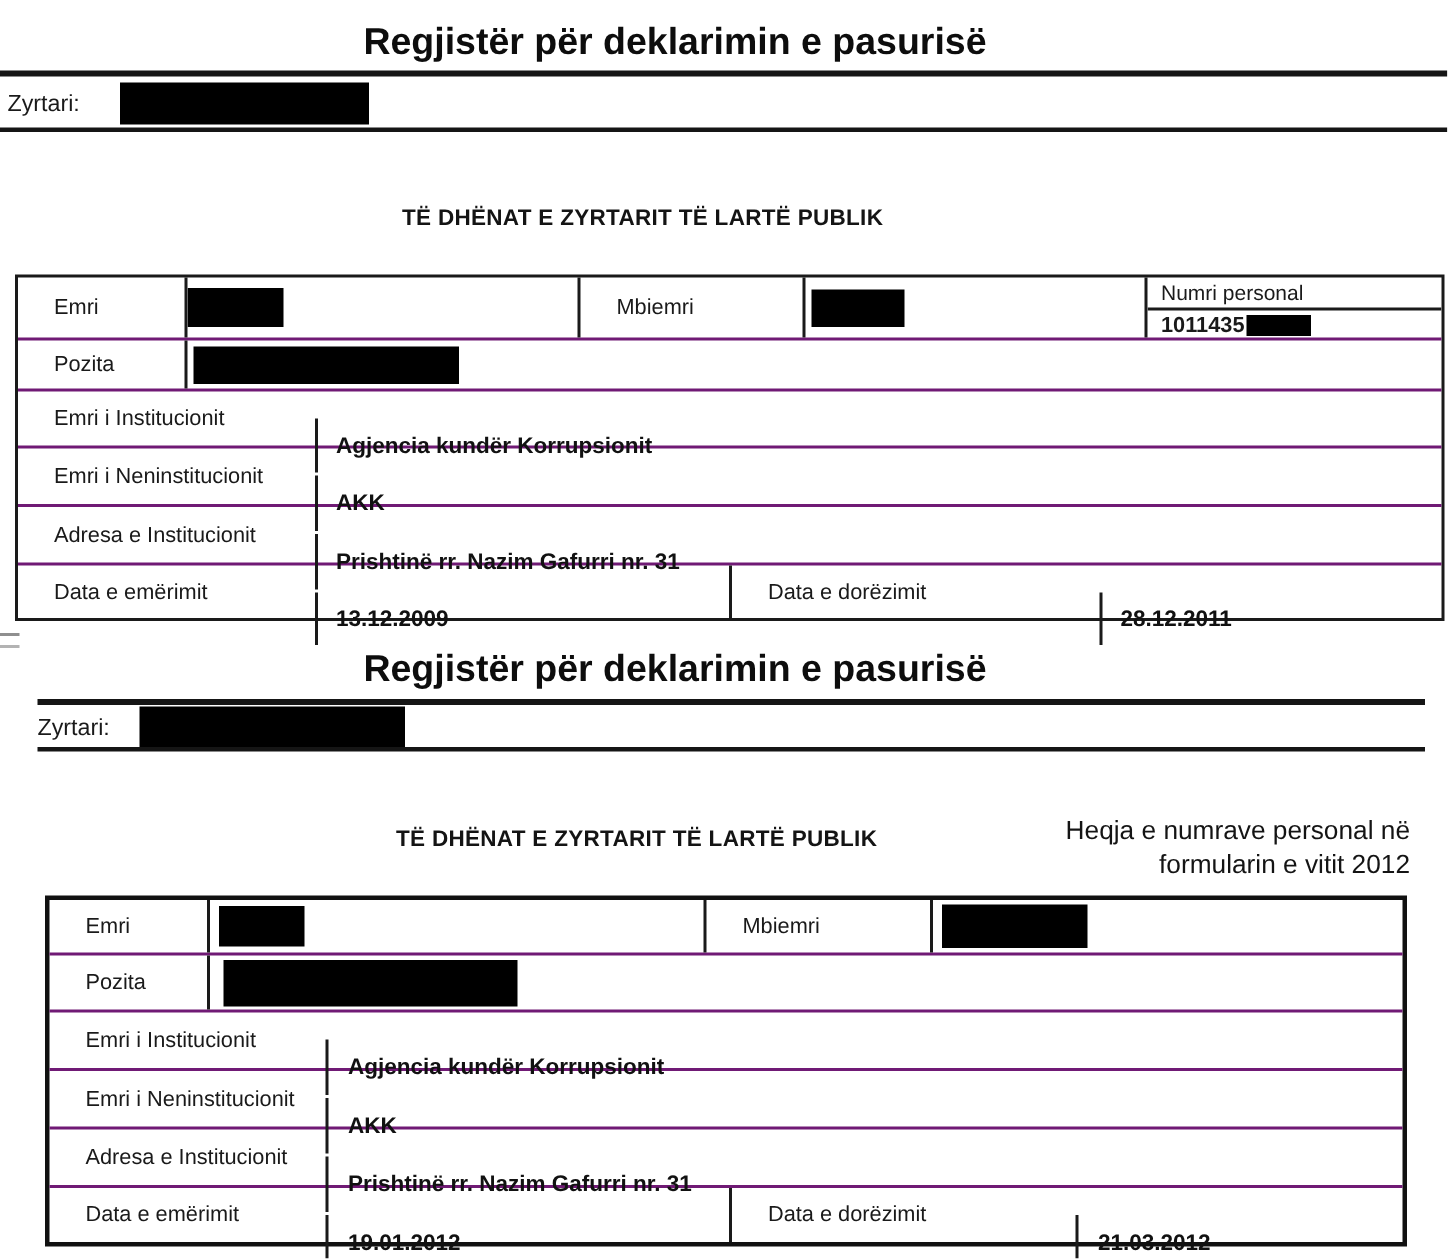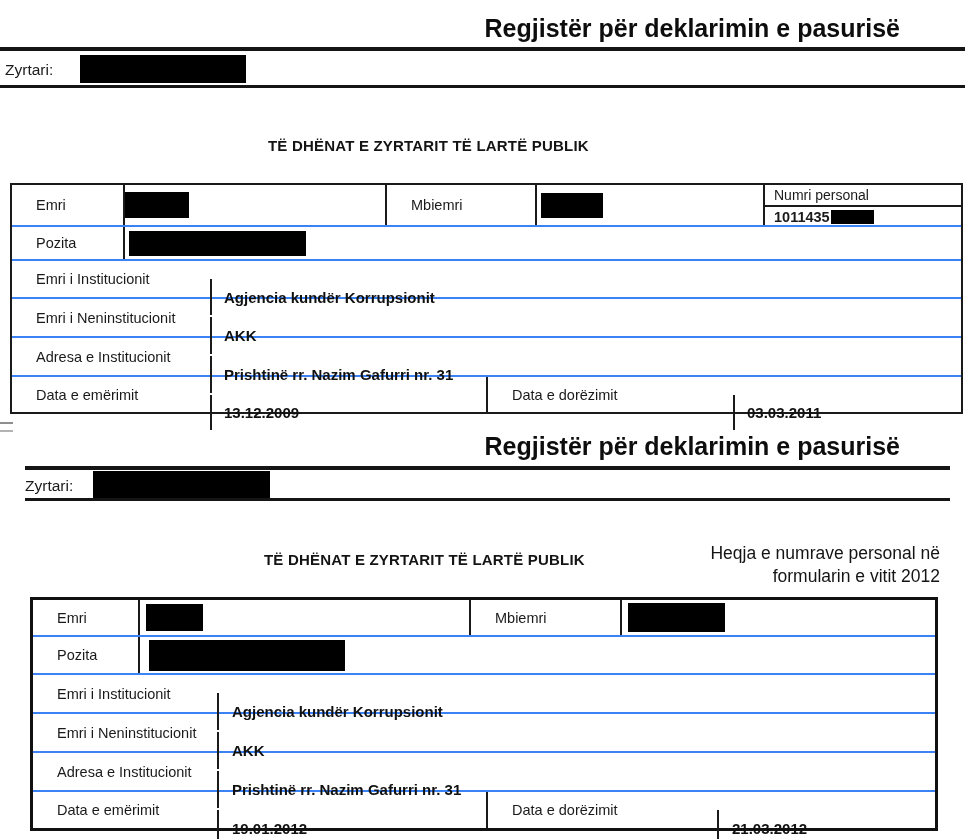--- a/index.html
+++ b/index.html
@@ -1,33 +1,33 @@
 <!DOCTYPE html>
 <html><head>
 <meta charset="utf-8">
 <style>
   html,body { margin:0; padding:0; background:#ffffff; }
   .page {
     position:relative; width:965px; height:839px; background:#ffffff;
     font-family:"Liberation Sans", sans-serif; color:#121212; overflow:hidden;
   }
   .doc-title {
-    position:absolute; left:0; width:900px; text-align:right;
+    position:absolute; left:0; width:900px; text-align:center;
     font-size:25px; font-weight:bold; color:#0d0d0d;
   }
   .rule { position:absolute; background:#151515; }
   .official-label { position:absolute; font-size:15.5px; color:#1a1a1a; }
   .redact { background:#000; }
   .redact.abs { position:absolute; }
   .section-heading { position:absolute; font-size:15px; font-weight:bold; letter-spacing:0.2px; color:#141414; }
   .note { position:absolute; font-size:15px; line-height:1.38; color:#1c1c1c; }
   .note.big { font-size:17.5px; line-height:1.32; text-align:right; color:#141414; }
   .tbl { position:absolute; border:2px solid #1a1a1a; background:#fff; box-sizing:border-box; }
   .tbl2 { border-width:3px; border-color:#111; }
-  .row { display:flex; border-top:2px solid #3b82f6; }
+  .row { display:flex; border-top:2px solid #701a75; }
   .row.first { border-top:none; }
   .cell {
     display:flex; align-items:center; box-sizing:border-box; height:100%;
     padding-left:24px; font-size:14.5px; color:#1a1a1a; overflow:hidden;
   }
   .cell.sep { border-left:2px solid #1a1a1a; }
   .cell.grow { flex:1; }
   .cell.val { font-weight:bold; font-size:15px; color:#111;margin-top:18px; }
   .np-cell { display:flex; flex-direction:column; padding:0; align-items:stretch; }
   .np-head { border-bottom:2px solid #1a1a1a; padding:2px 0 2px 9px; font-size:14px; line-height:16px; }
@@ -90,21 +90,21 @@
 
     <div class="row" style="height:37px;">
       <div class="cell" style="width:198px;">Adresa e Institucionit</div>
       <div class="cell sep grow val" style="padding-left:12px;">Prishtinë rr. Nazim Gafurri nr. 31</div>
     </div>
 
     <div class="row" style="height:35px;">
       <div class="cell" style="width:198px;">Data e emërimit</div>
       <div class="cell sep val" style="width:276px; padding-left:12px;">13.12.2009</div>
       <div class="cell sep" style="width:247px;">Data e dorëzimit</div>
-      <div class="cell sep grow val" style="padding-left:12px;">03.03.2011</div>
+      <div class="cell sep grow val" style="padding-left:12px;">28.12.2011</div>
     </div>
   </div>
 
   <div class="artifact" style="left:0; top:422px; width:13px; height:6px; border-top:2px solid #8f8f8f; border-bottom:2px solid #b3b3b3;"></div>
 
   <div class="doc-title" style="top:432px;">Regjistër për deklarimin e pasurisë</div>
 
   <div class="rule" style="left:25px; top:466px; width:925px; height:4px;"></div>
 
   <div class="official-label" style="left:25px; top:477px;">Zyrtari:</div>

